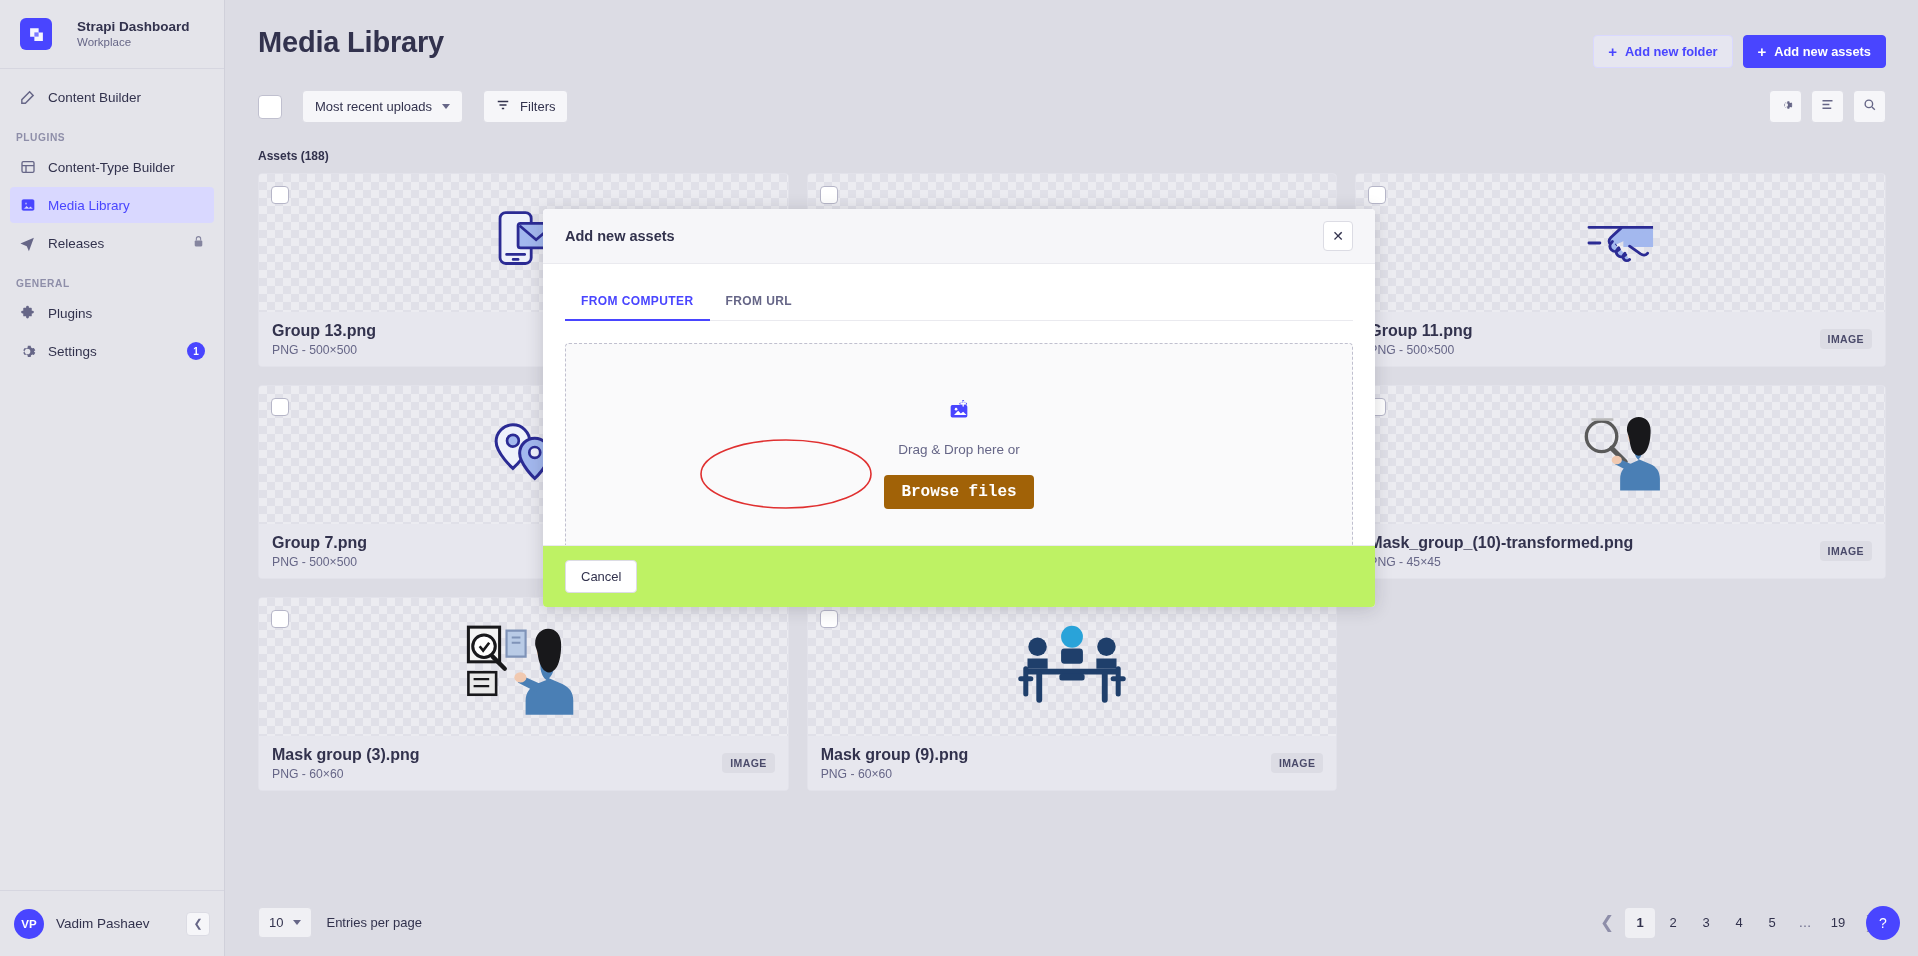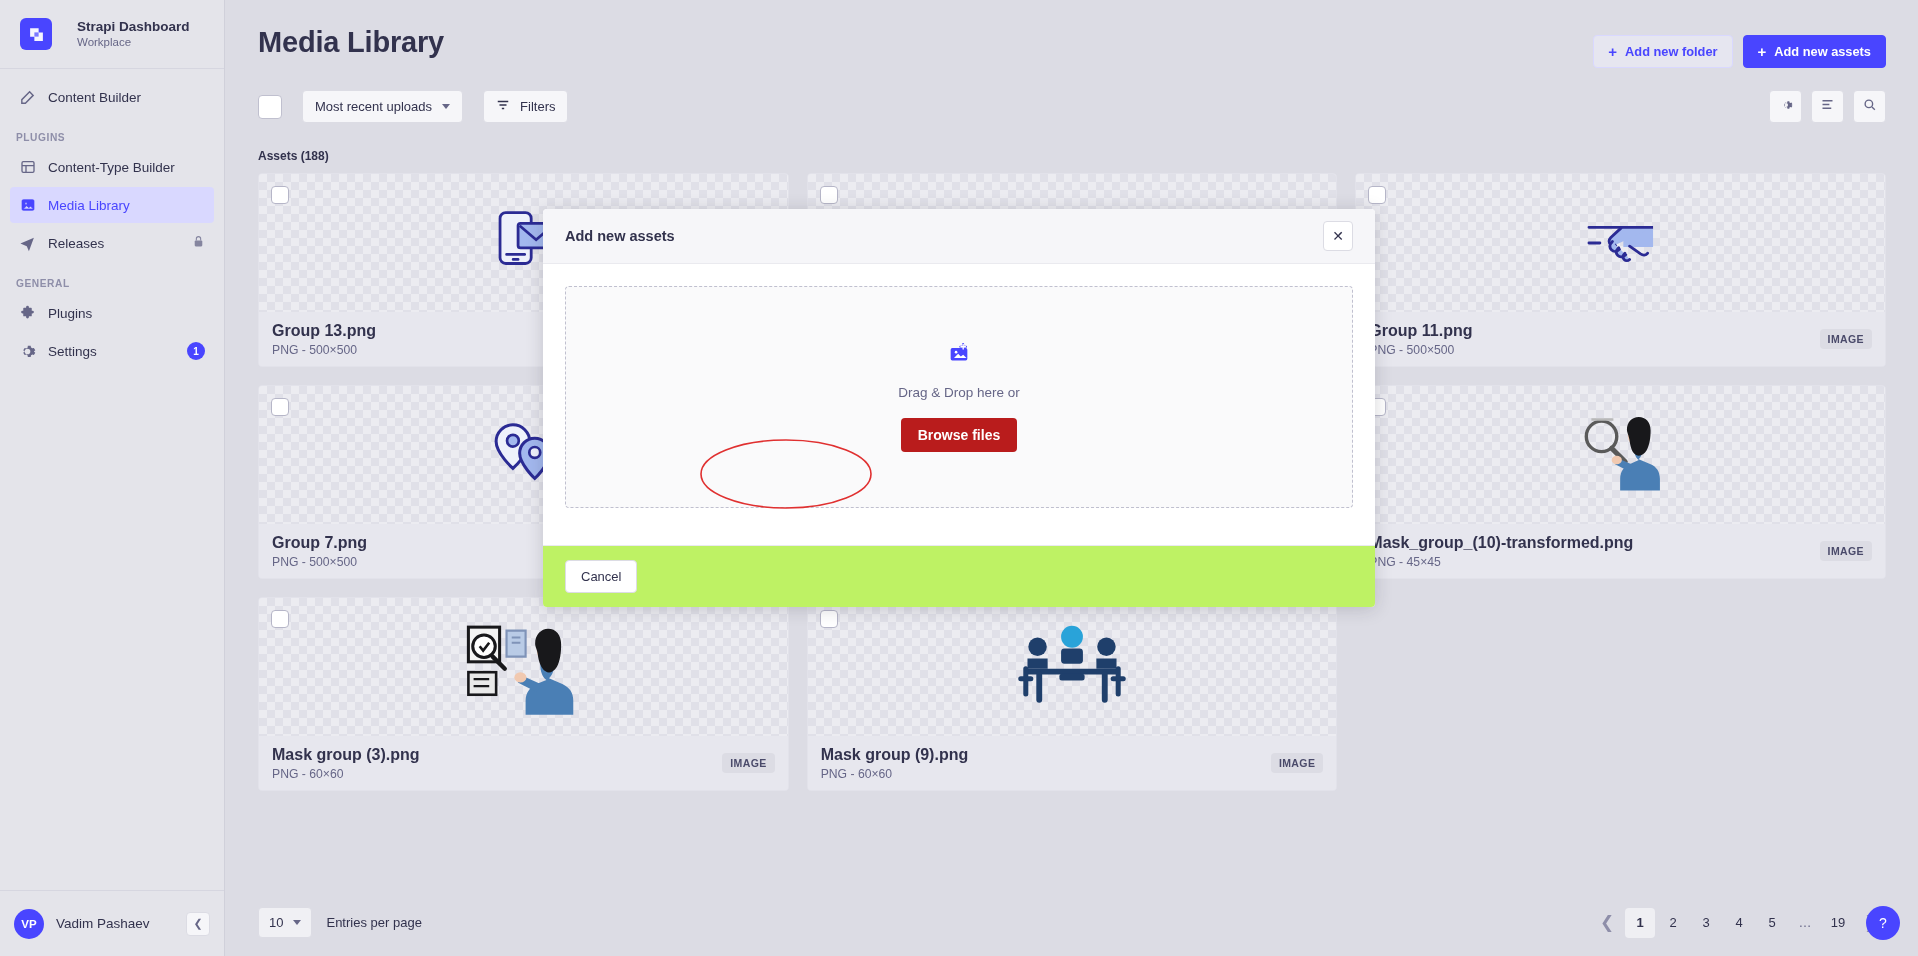--- a/index.html
+++ b/index.html
@@ -222,23 +222,23 @@
   .tab.active { color: #4945ff; border-bottom-color: #4945ff; }
   .dropzone {
     margin: 22px 0 0 0; height: 222px;
     border: 1px dashed #c0c0cf; border-radius: 4px; background: #fafafb;
     display: flex; flex-direction: column; align-items: center; justify-content: center;
     gap: 18px; position: relative;
   }
   .dz-icon { color: #4945ff; }
   .dz-text { font-size: 13.5px; color: #666687; }
   .dz-btn {
-    background: #b91c1c; color: #fff; border: none; border-radius: 4px;
-    height: 34px; padding: 0 17px; font-size: 14px; font-weight: bold;
-    cursor: pointer; font-family: Liberation Sans, sans-serif;
+    background: #a16207; color: #fff; border: none; border-radius: 4px;
+    height: 34px; padding: 0 17px; font-size: 16px; font-weight: bold;
+    cursor: pointer; font-family: Liberation Mono, monospace;
   }
   .modal-foot {
     position: absolute; left: 0; bottom: 0; width: 100%;
     height: 62px; padding: 4px 22px; background: #bef264;
     border-top: 1px solid #eaeaef; border-radius: 0 0 4px 4px;
     display: flex; align-items: center;
   }
   .cancel-btn {
     height: 33px; padding: 0 15px; border: 1px solid #dcdce4; border-radius: 4px;
     background: #fff; font-size: 13px; color: #32324d; cursor: pointer;
@@ -598,20 +598,24 @@
 
   <div class="help-fab">?</div>
 </div>
 
 <div id="modal">
   <div class="modal-head">
     <div class="modal-title">Add new assets</div>
     <div class="modal-close">✕</div>
   </div>
   <div class="modal-body">
+    <div class="tabs">
+      <div class="tab active">FROM COMPUTER</div>
+      <div class="tab">FROM URL</div>
+    </div>
     <div class="dropzone">
       <span class="dz-icon">
         <svg width="20" height="20" viewBox="0 0 24 24" fill="#4945ff">
           <rect x="2" y="6" width="20" height="15" rx="2"></rect>
           <path d="M6 18l5-5 3.2 3.2L17 14l4 4H6z" fill="#fff"></path>
           <circle cx="8.5" cy="11" r="1.6" fill="#fff"></circle>
           <path d="M17 1v7M13.5 4.5h7" stroke="#4945ff" stroke-width="2.2" stroke-linecap="round"></path>
           <path d="M17 1.8v5.4M14.3 4.5h5.4" stroke="#fff" stroke-width="1.6" stroke-linecap="round"></path>
         </svg>
       </span>

